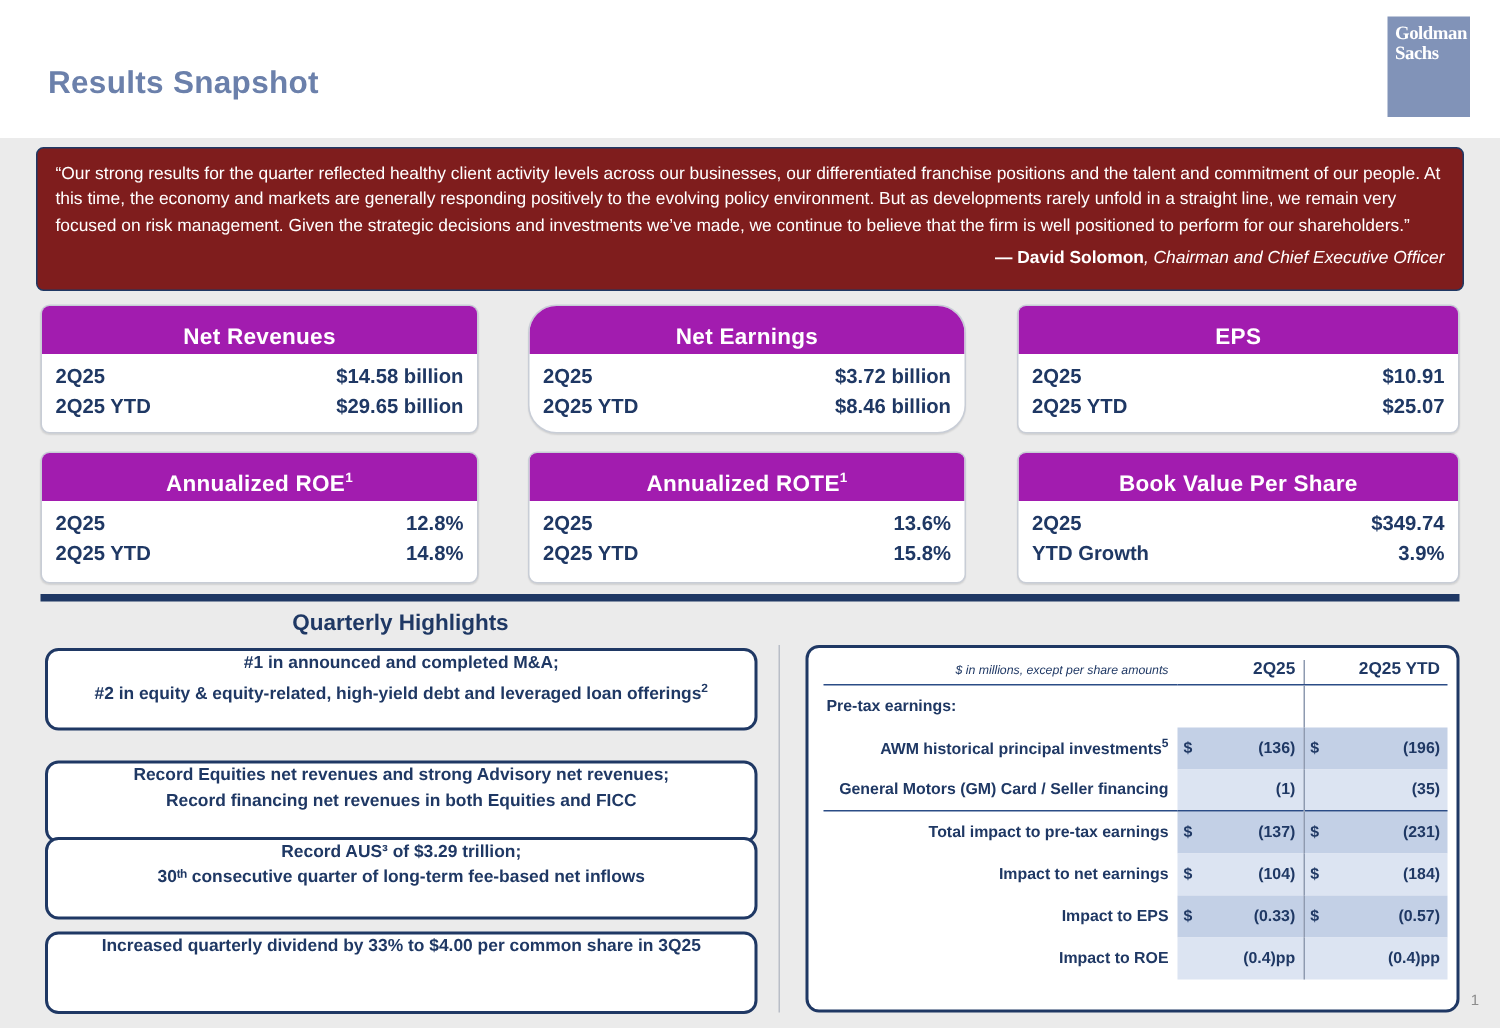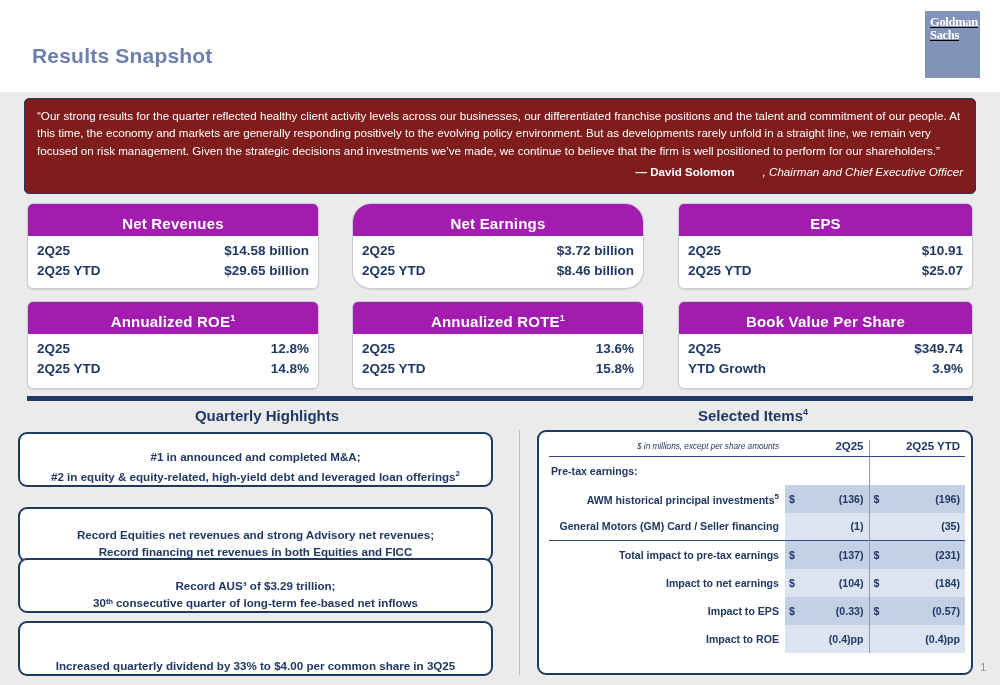--- a/index.html
+++ b/index.html
@@ -36,21 +36,20 @@
   }
   .gs-logo {
     position: absolute;
     right: 20px; top: 11px;
     width: 55px; height: 67px;
     background: #8193b8;
     display: flex;
     flex-direction: column;
     justify-content: flex-start;
     padding: 5px 0 0 5px;
-    text-decoration: underline;
   }
   .gs-logo span {
     display: block;
     color: #ffffff;
     font-family: "Liberation Serif", serif;
     font-weight: bold;
     font-size: 12.5px;
     line-height: 13px;
     letter-spacing: -.3px;
   }
@@ -71,21 +70,21 @@
     line-height: 17.4px;
     text-align: left;
   }
   .quote-attr {
     margin-top: 6px;
     text-align: right;
     font-size: 11.6px;
   }
   .quote-attr .dash { font-weight: bold; }
   .quote-attr .name { font-weight: bold; }
-  .quote-attr .role { font-style: italic; margin-left: 28px; }
+  .quote-attr .role { font-style: italic; }
 
   
   .card {
     position: absolute;
     background: #ffffff;
     border: 1px solid #c8cdd6;
     border-radius: 6px;
     overflow: hidden;
     box-shadow: 0 1px 1px rgba(0,0,0,.10);
   }
@@ -140,31 +139,31 @@
     color: #1f3864;
     text-align: center;
   }
   .section-title sup { font-size: 9px; vertical-align: super; }
   .st-left  { left: 27px;  top: 407px; width: 480px; }
   .st-right { left: 533px; top: 407px; width: 440px; }
 
   
   .pill {
     position: absolute;
-    left: 18px;
+    left: 30px;
     width: 475px;
     background: #ffffff;
     border: 2px solid #1f3864;
     border-radius: 9px;
     color: #1f3864;
     font-size: 11.6px;
     font-weight: bold;
     line-height: 16.5px;
     display: flex;
-    align-items: flex-end;
+    align-items: flex-start;
     justify-content: center;
     text-align: center;
     padding: 0 10px;
   }
   .pill sup { font-size: 8px; vertical-align: super; }
   .p1 { top: 432px; height: 55px; }
   .p2 { top: 495px; height: 55px; margin-top: 12px; }
   .p3 { top: 558px; height: 55px; }
   .p4 { top: 621px; height: 55px; }
 
@@ -335,21 +334,20 @@
           <span>YTD Growth</span>
           <span>3.9%</span>
         </div>
     </div>
   </div>
 
   <div class="divider-bar"></div>
   <div class="vdivider"></div>
 
   <div class="section-title st-left">Quarterly Highlights</div>
-  <div class="section-title st-right"><span>Selected Items</span><sup>4</sup></div>
 
   <div class="pill p1">
     <div>
       <span>#1 in announced and completed M&amp;A;</span><br>
       <span>#2 in equity &amp; equity-related, high-yield debt and leveraged loan offerings</span><sup>2</sup>
     </div>
   </div>
   <div class="pill p2">
     <div>
       <span>Record Equities net revenues and strong Advisory net revenues;</span><br>

